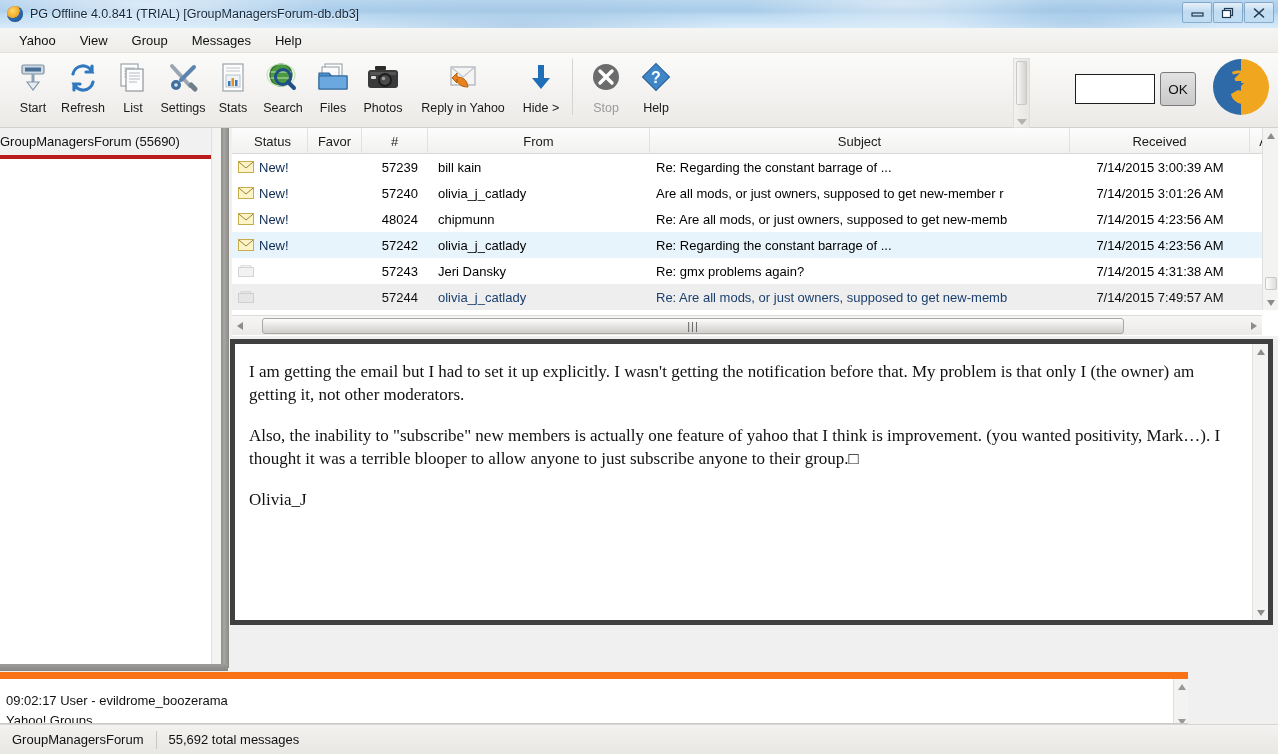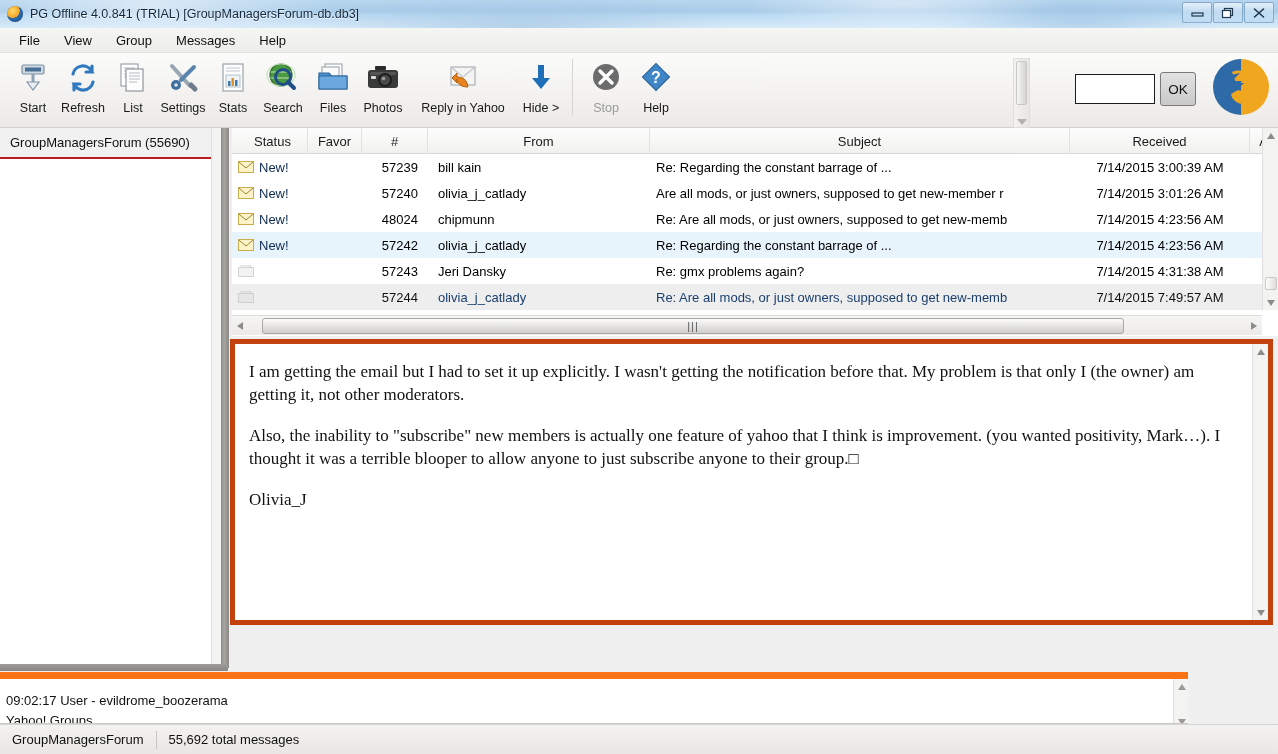--- a/index.html
+++ b/index.html
@@ -112,23 +112,23 @@
   .tb-logo {
     position: absolute; right: 6px; top: 58px; width: 62px; height: 62px;
   }
 
   
   .groups-panel {
     position: absolute; left: 0; top: 128px; width: 228px; height: 540px;
     background: #fff; border-right: 1px solid #c6c4c1;
   }
   .group-row {
-    height: 31px; display: flex; align-items: center; padding-left: 10px;
+    height: 31px; display: flex; align-items: center; 
     background: #f1f1f1; font-size: 13px; color: #111;
-    border-bottom: 2px solid #b91c1c;
+    border-bottom: 4px solid #b91c1c;
   }
   .groups-vscroll {
     position: absolute; right: 0; top: 0; width: 16px; height: 540px;
     background: #f3f3f1; border-left: 1px solid #e1e0de;
   }
 
   .splitter-v {
     position: absolute; left: 221px; top: 128px; width: 8px; height: 540px;
     background: linear-gradient(90deg,#8e8d8a,#a7a6a3 40%,#8a8986);
   }
@@ -184,21 +184,21 @@
     position: absolute; left: 14px; top: 1px; width: 862px; height: 16px;
     border: 1px solid #a9a8a5; border-radius: 3px;
     background: linear-gradient(180deg,#fdfdfd,#e3e2e0 55%,#cfcecb);
     display: flex; align-items: center; justify-content: center;
   }
   .grip { font-size: 11px; color: #5b5a58; letter-spacing: 1px; }
 
   
   .bodywrap {
     position: absolute; left: 230px; top: 339px; width: 1043px; height: 286px;
-    border: 5px solid #c2410c; background: #fff;
+    border: 5px solid #404040; background: #fff;
   }
   .bodyinner {
     position: absolute; left: 0; top: 0; right: 16px; bottom: 0;
     background: #fff; padding: 16px 14px 10px 14px;
     font-family: "Liberation Serif", serif; font-size: 17px; color: #111;
     line-height: 1.36; overflow: hidden;
   }
   .bodyinner p { margin: 0 0 18px 0; }
   .body-vscroll {
     position: absolute; right: 0; top: 0; width: 16px; bottom: 0;
@@ -252,21 +252,21 @@
       </div>
       <div class="win-btn">
         <svg width="14" height="12" viewBox="0 0 14 12">
           <path d="M2.5 2 L11.5 10 M11.5 2 L2.5 10" stroke="#21394f" stroke-width="1.6" fill="none" stroke-linecap="round"></path>
         </svg>
       </div>
     </div>
   </div>
 
   <div class="menubar">
-    <div class="menu-item">File</div>
+    <div class="menu-item">Yahoo</div>
     <div class="menu-item">View</div>
     <div class="menu-item">Group</div>
     <div class="menu-item">Messages</div>
     <div class="menu-item">Help</div>
   </div>
 
   <div class="toolbar">
     <div class="tb-items">
 
       <div class="tb-btn">

